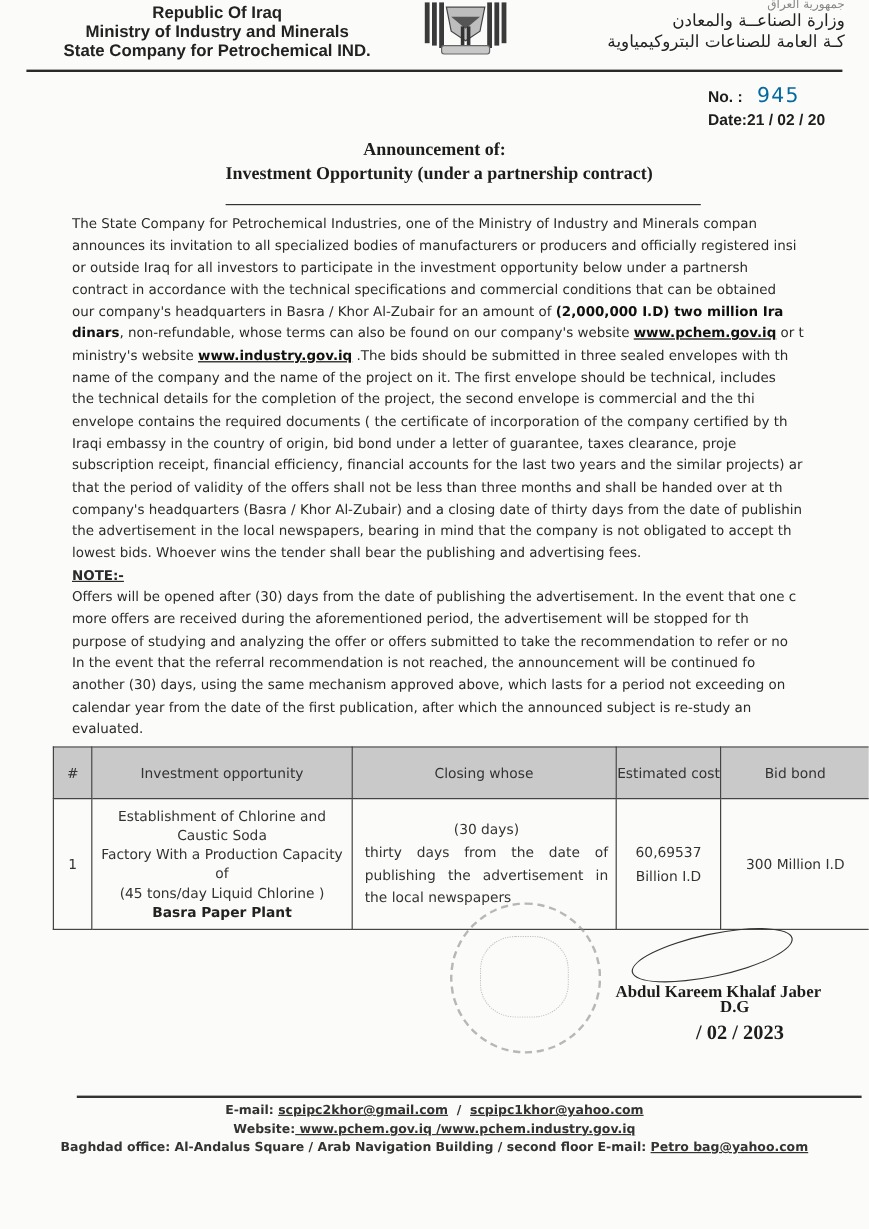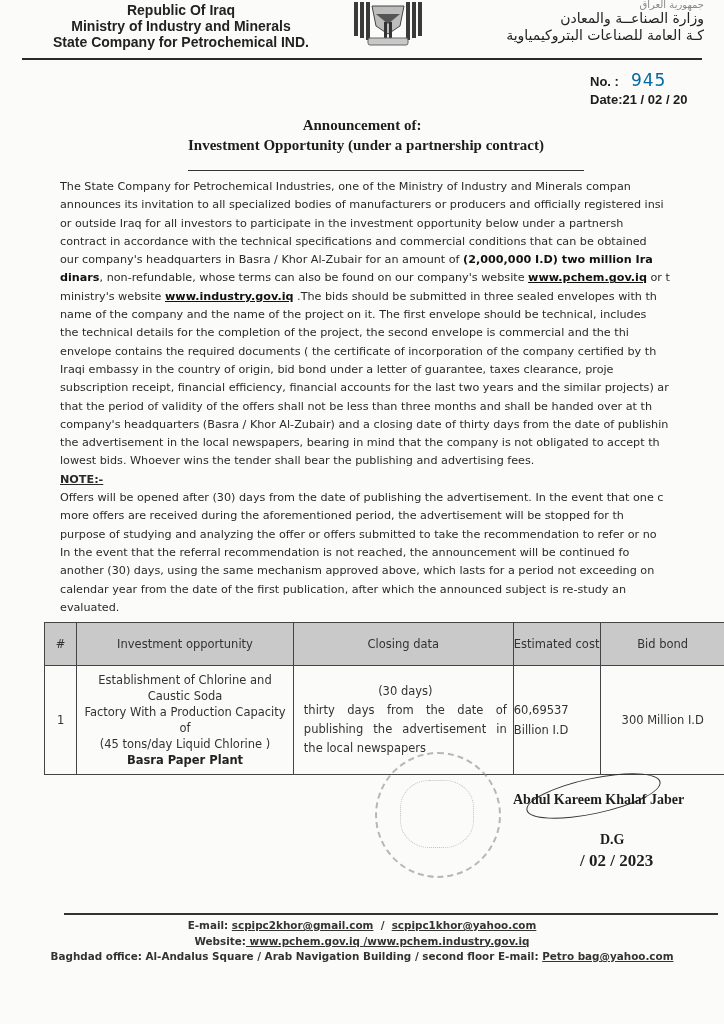--- a/index.html
+++ b/index.html
@@ -18,30 +18,30 @@
   .para { left:60px; width:700px; font-family:"DejaVu Sans", sans-serif; font-size:11.2px; line-height:18.3px; color:#2a2a2a; white-space:nowrap; overflow:hidden; }
   .para b { color:#111; }
   .para u { text-decoration:underline; }
   .note-label { font-weight:bold; text-decoration:underline; }
   table.opp { position:absolute; left:44px; top:622px; border-collapse:collapse; font-family:"DejaVu Sans", sans-serif; font-size:11.5px; color:#333; }
   table.opp td, table.opp th { border:1px solid #444; padding:0; }
   table.opp th { background:#c9c9c9; font-weight:normal; height:42px; color:#333; }
   .c-num { width:33px; text-align:center; }
   .c-opp { width:227px; text-align:center; }
   .c-close { width:229px; }
-  .c-cost { width:89px; text-align:left; }
+  .c-cost { width:89px; text-align:center; }
   .c-bond { width:126px; text-align:center; border-right:none !important; }
   .row1 td { height:108px; vertical-align:middle; }
   .opp-text { line-height:16px; }
   .close-text { padding:0 6px 0 10px; line-height:19px; text-align:justify; }
   .close-text .c1 { text-align:center; }
   .stamp { left:375px; top:752px; width:122px; height:122px; border-radius:50%; border:2px dashed #8a8a8a; opacity:0.6; }
   .stamp-inner { left:400px; top:780px; width:72px; height:66px; border-radius:40%; border:1.5px dotted #999; opacity:0.6; }
   .sig-loop { left:525px; top:778px; width:135px; height:34px; border:1.5px solid #333; border-radius:50%; transform:rotate(-12deg); }
-  .sig-name { left:513px; top:792px; font-family:"Liberation Serif", serif; font-weight:bold; font-size:14px; white-space:nowrap; }
+  .sig-name { left:513px; top:820px; font-family:"Liberation Serif", serif; font-weight:bold; font-size:14px; white-space:nowrap; }
   .sig-title { left:600px; top:832px; font-family:"Liberation Serif", serif; font-weight:bold; font-size:14px; }
   .sig-date { left:580px; top:851px; font-family:"Liberation Serif", serif; font-weight:bold; font-size:17px; white-space:nowrap; }
   .foot-rule { left:64px; top:913px; width:654px; height:2px; background:#333; }
   .footer { left:0; width:724px; text-align:center; font-family:"DejaVu Sans", sans-serif; font-weight:bold; font-size:10.4px; line-height:15.5px; color:#333; top:918px; }
   .footer u { text-decoration:underline; }
   .footer div { white-space:nowrap; }
 </style>
 </head>
 <body>
 
@@ -112,21 +112,21 @@
   <div>another (30) days, using the same mechanism approved above, which lasts for a period not exceeding on</div>
   <div>calendar year from the date of the first publication, after which the announced subject is re-study an</div>
   <div>evaluated.</div>
 </div>
 
 <table class="opp">
   <tbody>
       <tr>
     <th class="c-num">#</th>
     <th class="c-opp">Investment opportunity</th>
-    <th class="c-close" style="text-align:center;">Closing data</th>
+    <th class="c-close" style="text-align:center;">Closing whose</th>
     <th class="c-cost" style="line-height:20px;">Estimated cost</th>
     <th class="c-bond">Bid bond</th>
   </tr>
   <tr class="row1">
     <td class="c-num">1</td>
     <td class="c-opp">
       <div class="opp-text">
         <div>Establishment of Chlorine and Caustic Soda</div>
         <div>Factory With a Production Capacity of</div>
         <div>(45 tons/day Liquid Chlorine )</div>

